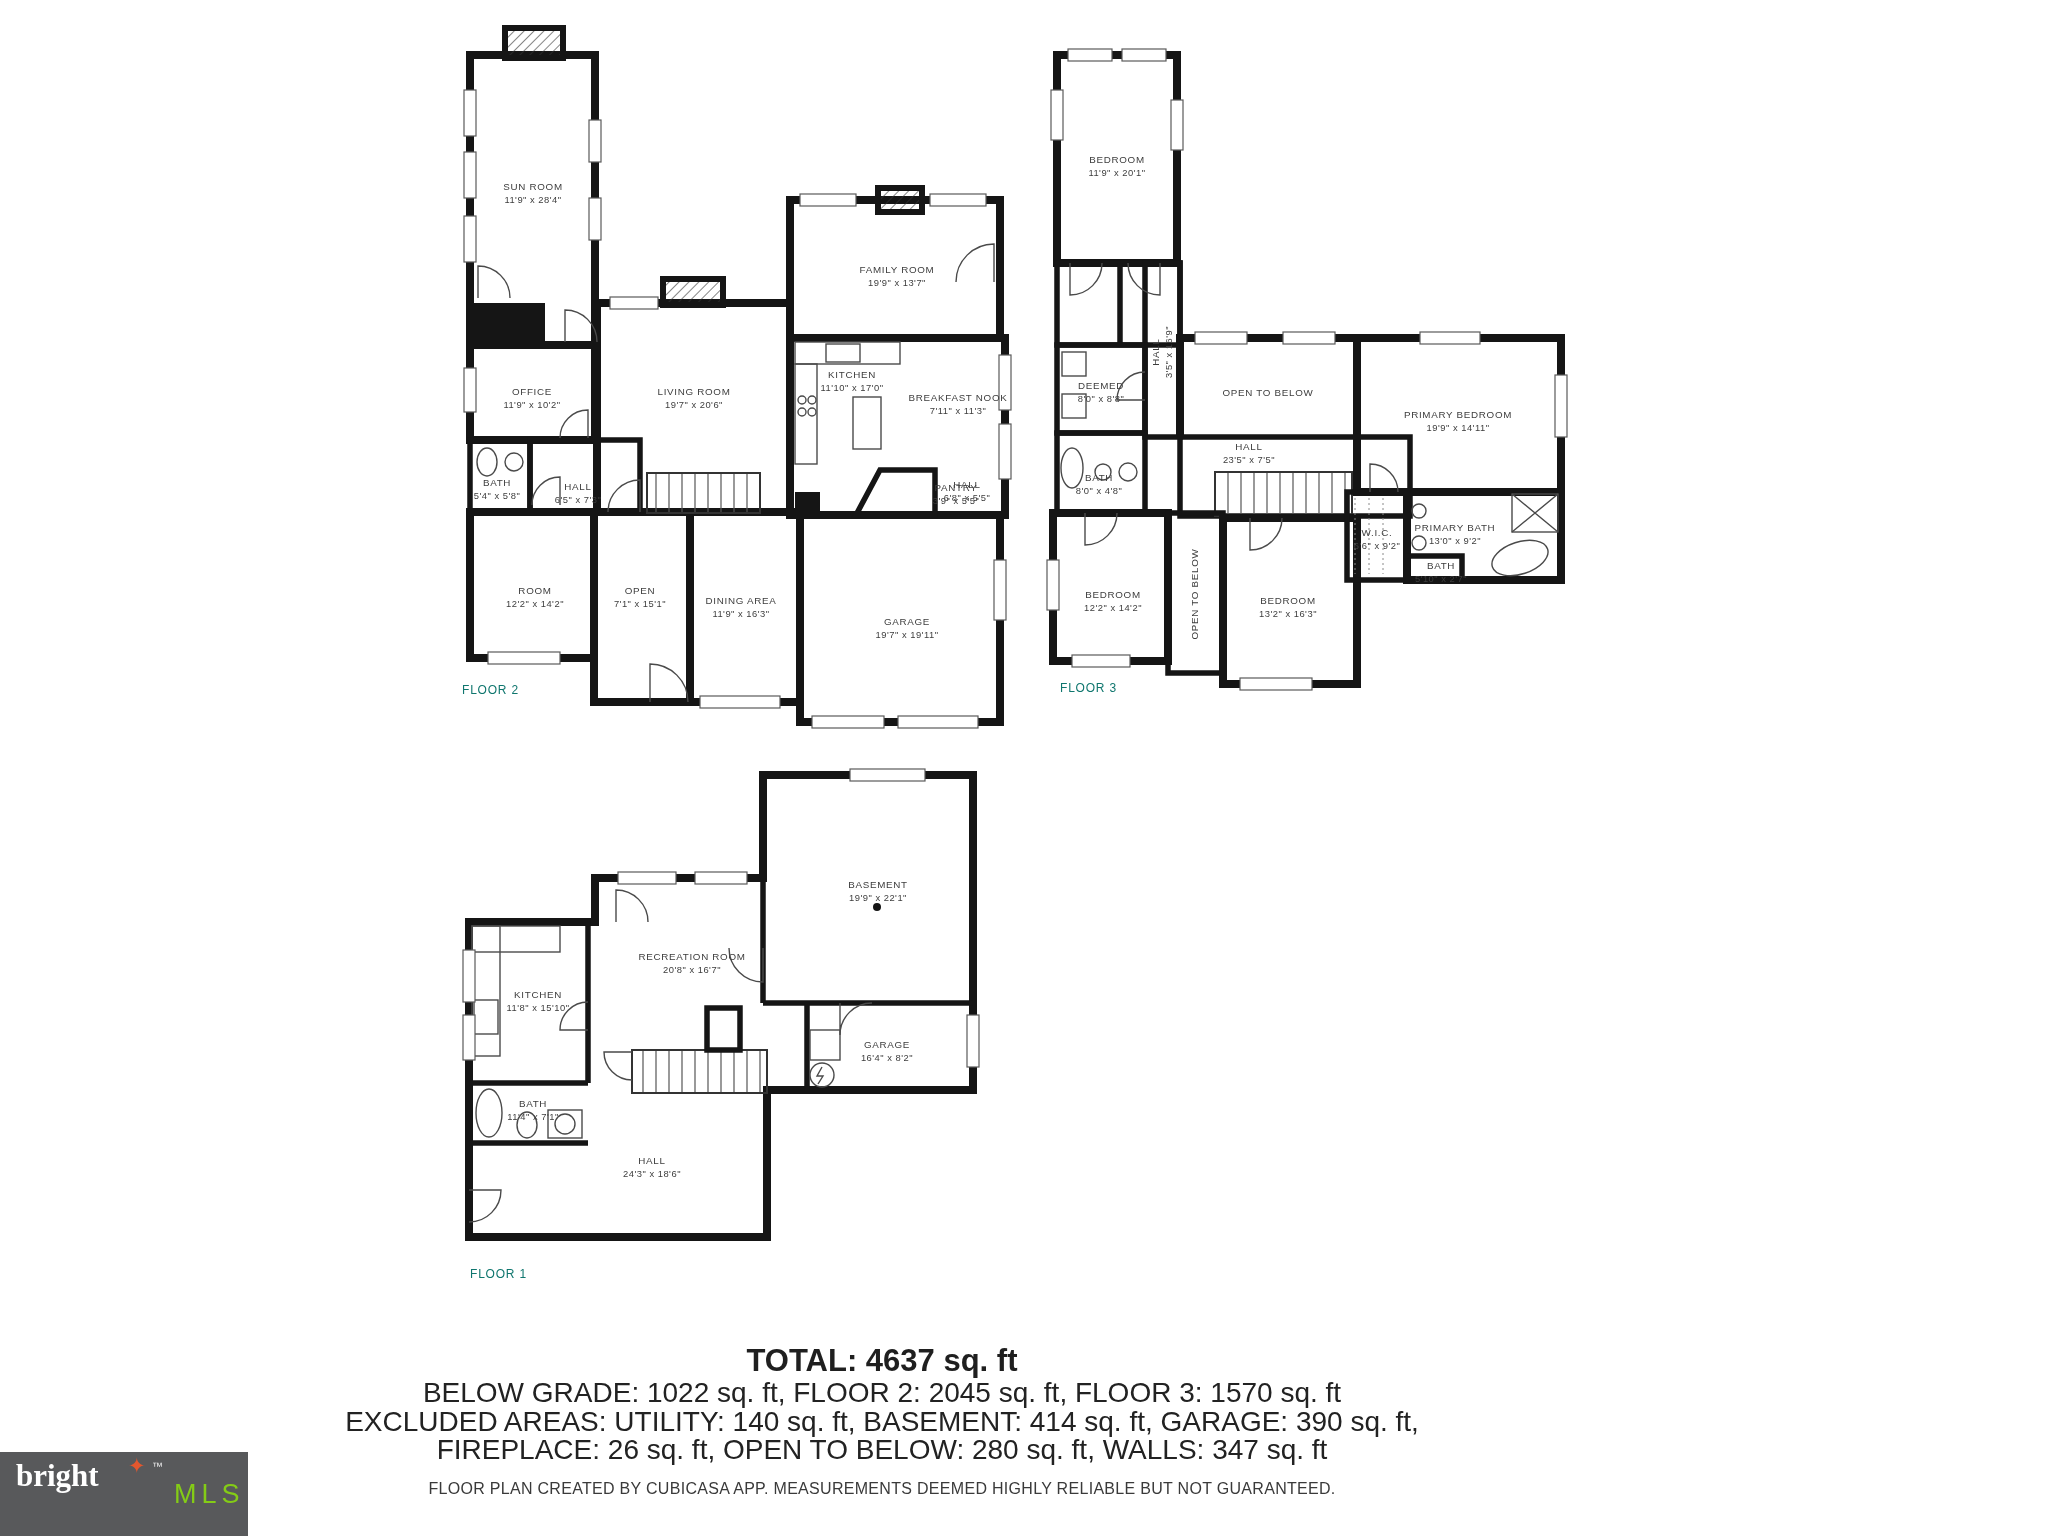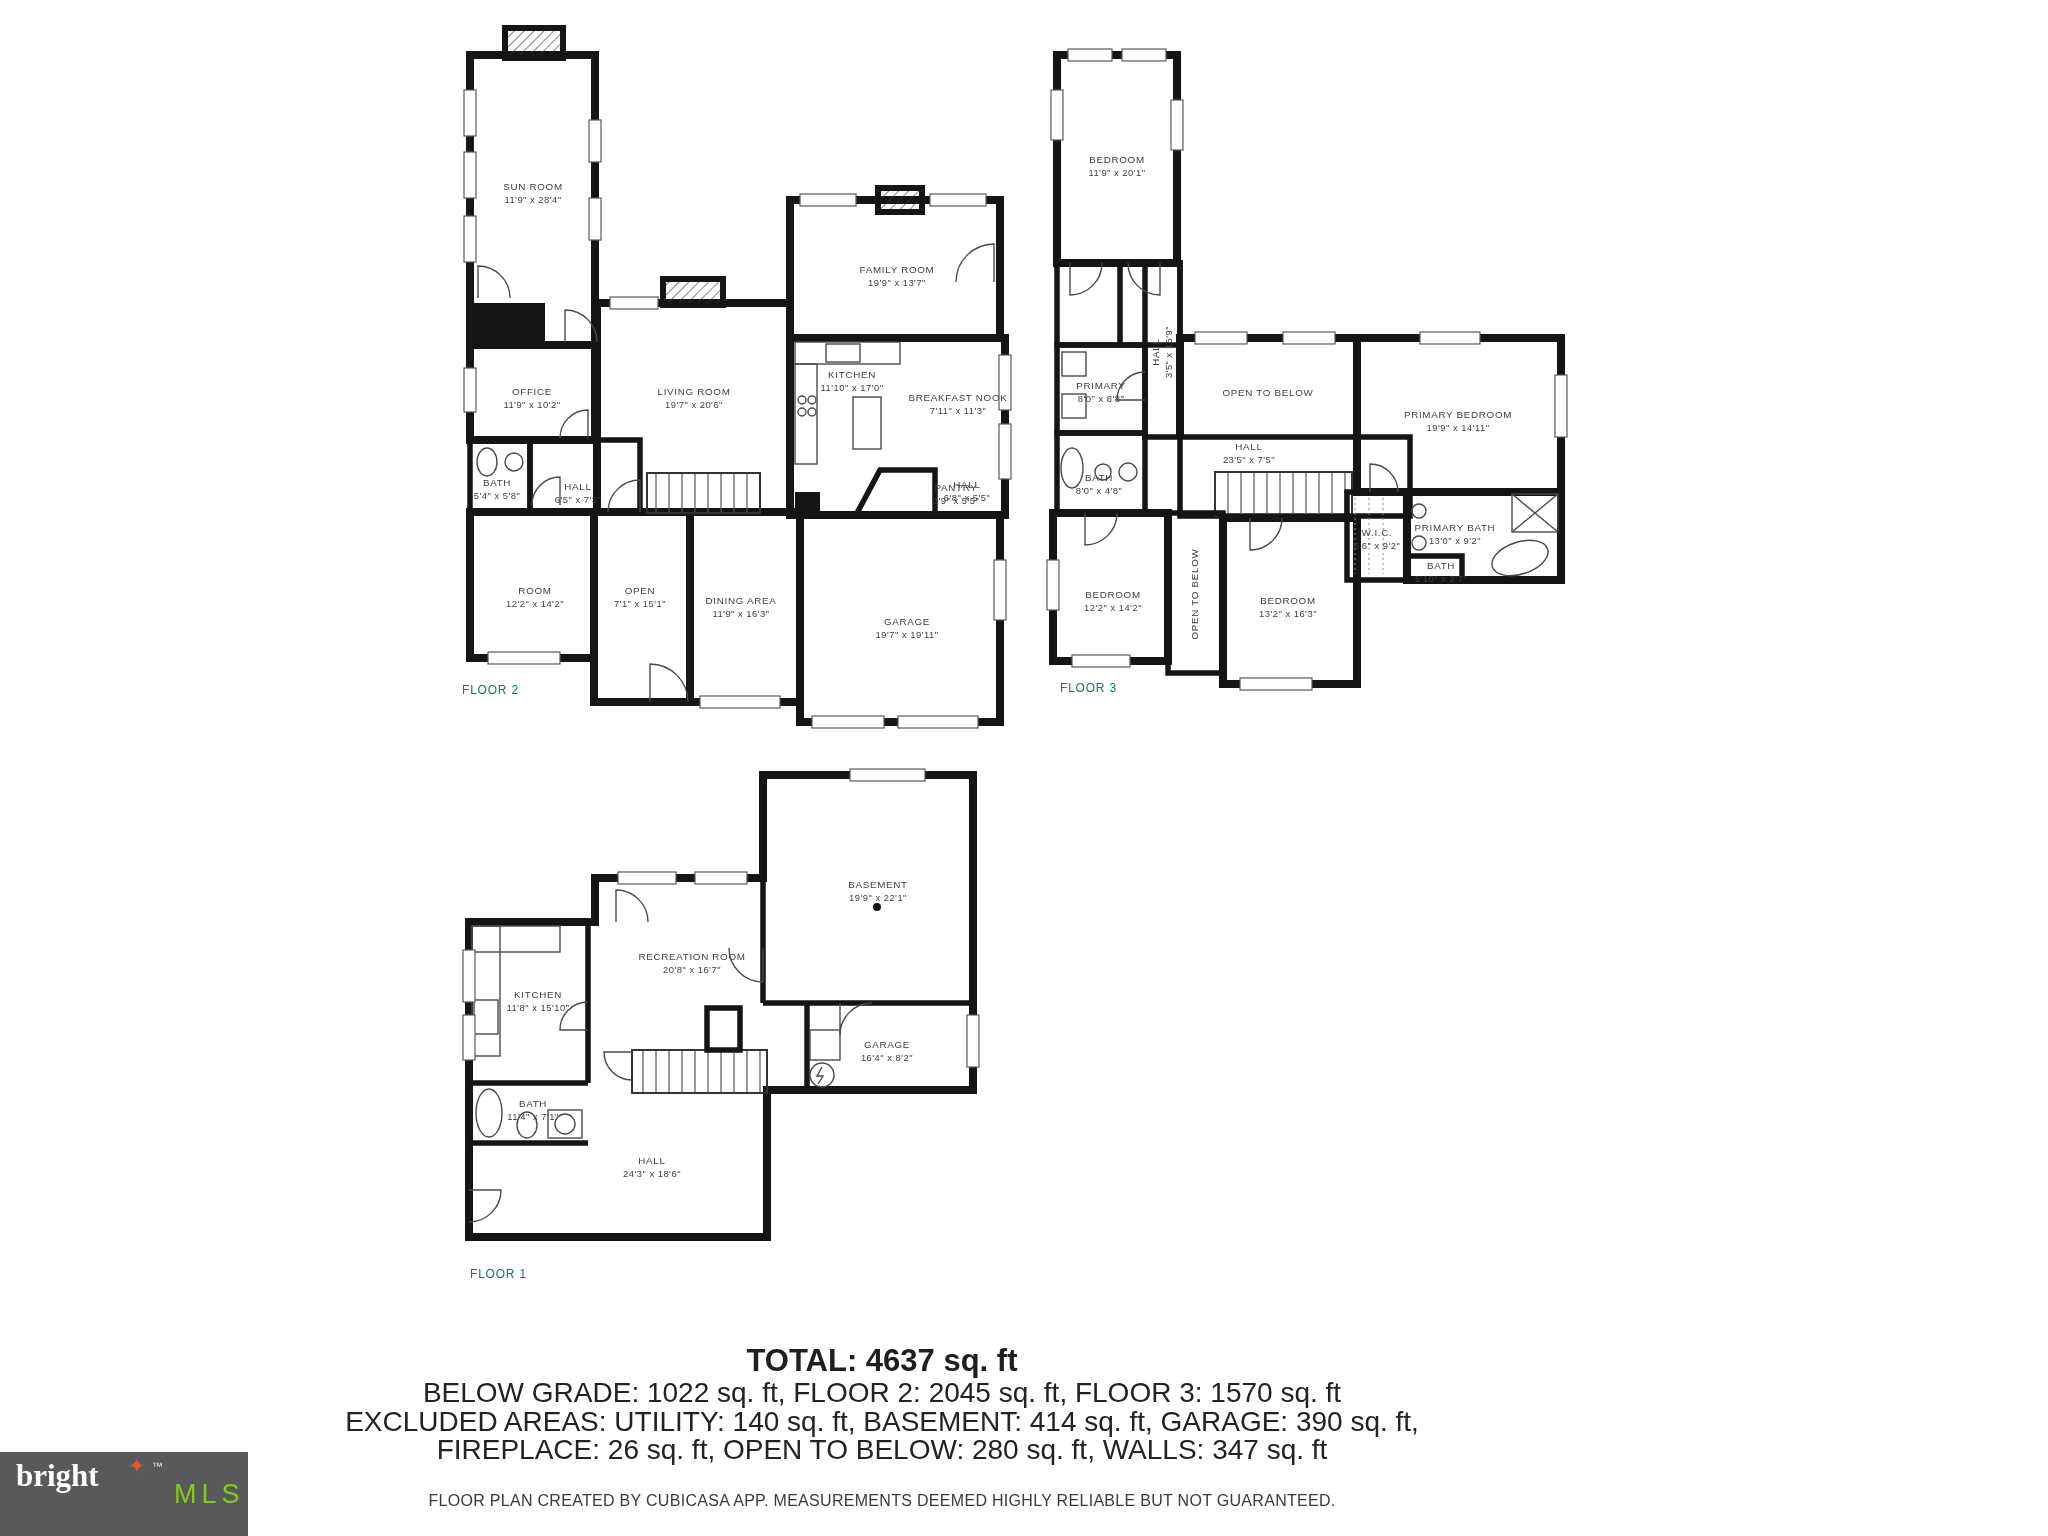--- a/index.html
+++ b/index.html
@@ -29,21 +29,21 @@
     position:absolute;transform:translate(0,-50%);
     font-size:12px;letter-spacing:.8px;color:#0f766e;white-space:nowrap;z-index:5;
   }
 
   .summary{
     position:absolute;left:0;top:1343px;width:1764px;
     text-align:center;color:#1f1f1f;z-index:5;
   }
   .total{font-size:31px;font-weight:bold;line-height:36px}
   .sline{font-size:28px;line-height:28.5px;color:#222}
-  .disclaimer{font-size:16px;margin-top:27px;color:#3a3a3a;letter-spacing:.3px}
+  .disclaimer{font-size:16px;margin-top:15px;color:#3a3a3a;letter-spacing:.3px}
 
   .logo{
     position:absolute;left:0;top:1452px;width:248px;height:84px;
     background:#58595b;z-index:6;
   }
   .logo .brand{
     position:absolute;left:16px;top:6px;
     font-family:"Liberation Serif",serif;font-weight:bold;
     font-size:31px;color:#ffffff;letter-spacing:0;
   }
@@ -274,21 +274,21 @@
   <span class="rname">GARAGE</span>
   <span class="rdims">19'7" x 19'11"</span>
 </div>
 <div class="floor-tag" style="left:462px;top:690px">FLOOR 2</div>
 
 <div class="rlabel" style="left:1117px;top:166px">
   <span class="rname">BEDROOM</span>
   <span class="rdims">11'9" x 20'1"</span>
 </div>
 <div class="rlabel" style="left:1101px;top:392px">
-  <span class="rname">PRIMARY</span>
+  <span class="rname">DEEMED</span>
   <span class="rdims">8'0" x 8'8"</span>
 </div>
 <div class="rlabel vert" style="left:1162px;top:352px">
   <span class="rname">HALL</span>
   <span class="rdims">3'5" x 16'9"</span>
 </div>
 <div class="rlabel" style="left:1099px;top:484px">
   <span class="rname">BATH</span>
   <span class="rdims">8'0" x 4'8"</span>
 </div>

